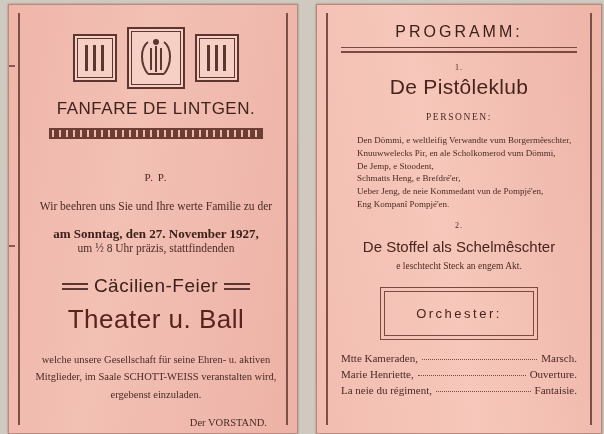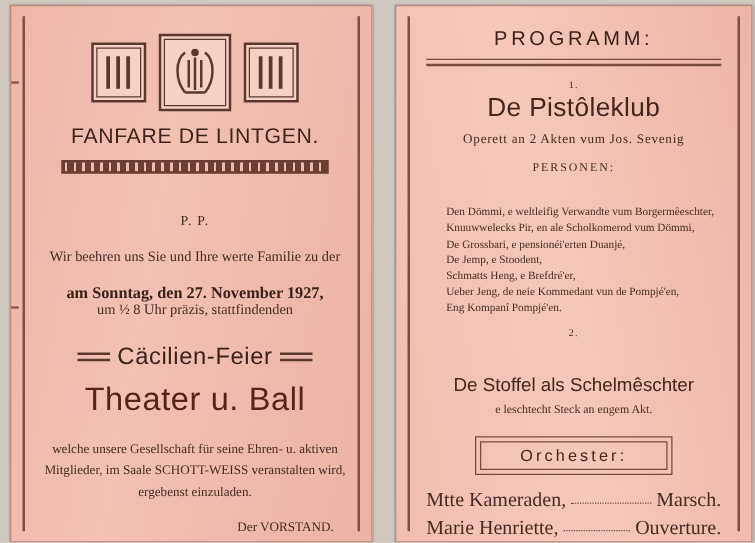--- a/index.html
+++ b/index.html
@@ -207,55 +207,55 @@
     margin-top: 7px;
     font-size: 10.5px;
     letter-spacing: 0.6px;
   }
   .personen {
     margin-top: 13px;
     font-size: 9.5px;
     letter-spacing: 1.6px;
   }
   .cast {
-    margin-top: 23px;
+    margin-top: 12px;
     text-align: left;
     padding-left: 22px;
     font-size: 9px;
     line-height: 1.42;
     color: #4a2b24;
   }
   .play-title-2 {
-    margin-top: 29px;
+    margin-top: 8px;
     font-size: 15px;
     font-family: "Liberation Sans", sans-serif;
     color: #47241d;
   }
   .play-sub-2 {
     margin-top: 6px;
     font-size: 9.5px;
   }
   .orch-box {
     margin: 16px auto 0;
     width: 150px;
     border: 1px solid #7a4a40;
     padding: 3px;
   }
   .orch-box .inner2 {
     border: 1px solid #7a4a40;
-    padding: 3px 0;
+    padding: 14px 0;
     font-family: "Liberation Sans", sans-serif;
     font-size: 13px;
     letter-spacing: 2.5px;
     color: #47241d;
   }
   .orch-list {
     margin-top: 12px;
     padding: 0 6px;
-    font-size: 16px;
+    font-size: 11px;
   }
   .orch-row {
     display: flex;
     align-items: baseline;
     margin-top: 4px;
   }
   .orch-row .t { white-space: nowrap; }
   .orch-row .dots2 {
     flex: 1;
     margin: 0 4px;
@@ -350,27 +350,25 @@
     <div class="inner-frame"></div>
 
     <div class="right-content">
 
       <div class="programm">PROGRAMM:</div>
       <div class="hr-thin"></div>
       <div class="hr-thick"></div>
 
       <div class="num">1.</div>
       <div class="play-title">De Pistôleklub</div>
-      <div class="play-sub">Operett an 2 Akten vum Jos. Sevenig</div>
 
       <div class="personen">PERSONEN:</div>
       <div class="cast">
         <div>Den Dömmi, e weltleifig Verwandte vum Borgermêeschter,</div>
         <div>Knuuwwelecks Pir, en ale Scholkomerod vum Dömmi,</div>
-        <div>De Grossbari, e pensionéi'erten Duanjé,</div>
         <div>De Jemp, e Stoodent,</div>
         <div>Schmatts Heng, e Brefdré'er,</div>
         <div>Ueber Jeng, de neie Kommedant vun de Pompjé'en,</div>
         <div>Eng Kompanî Pompjé'en.</div>
       </div>
 
       <div class="num">2.</div>
       <div class="play-title-2">De Stoffel als Schelmêschter</div>
       <div class="play-sub-2">e leschtecht Steck an engem Akt.</div>
 

